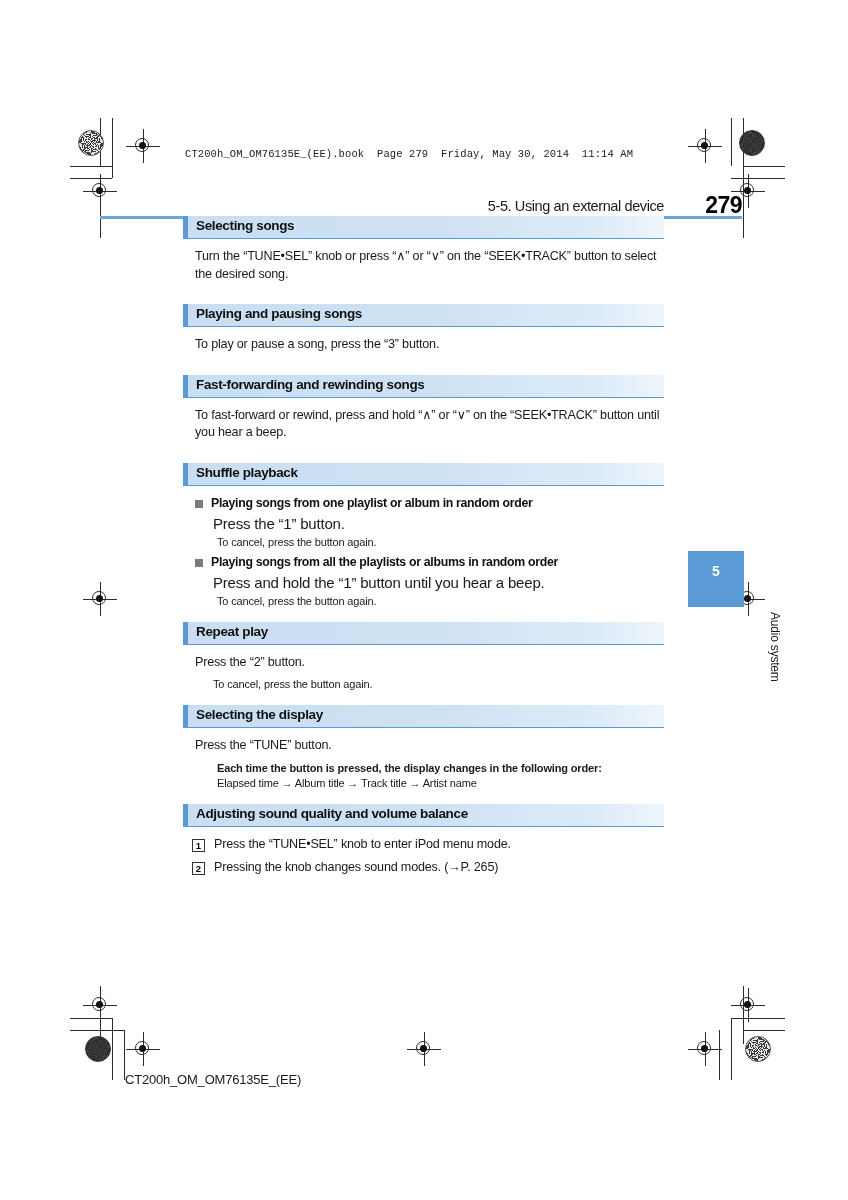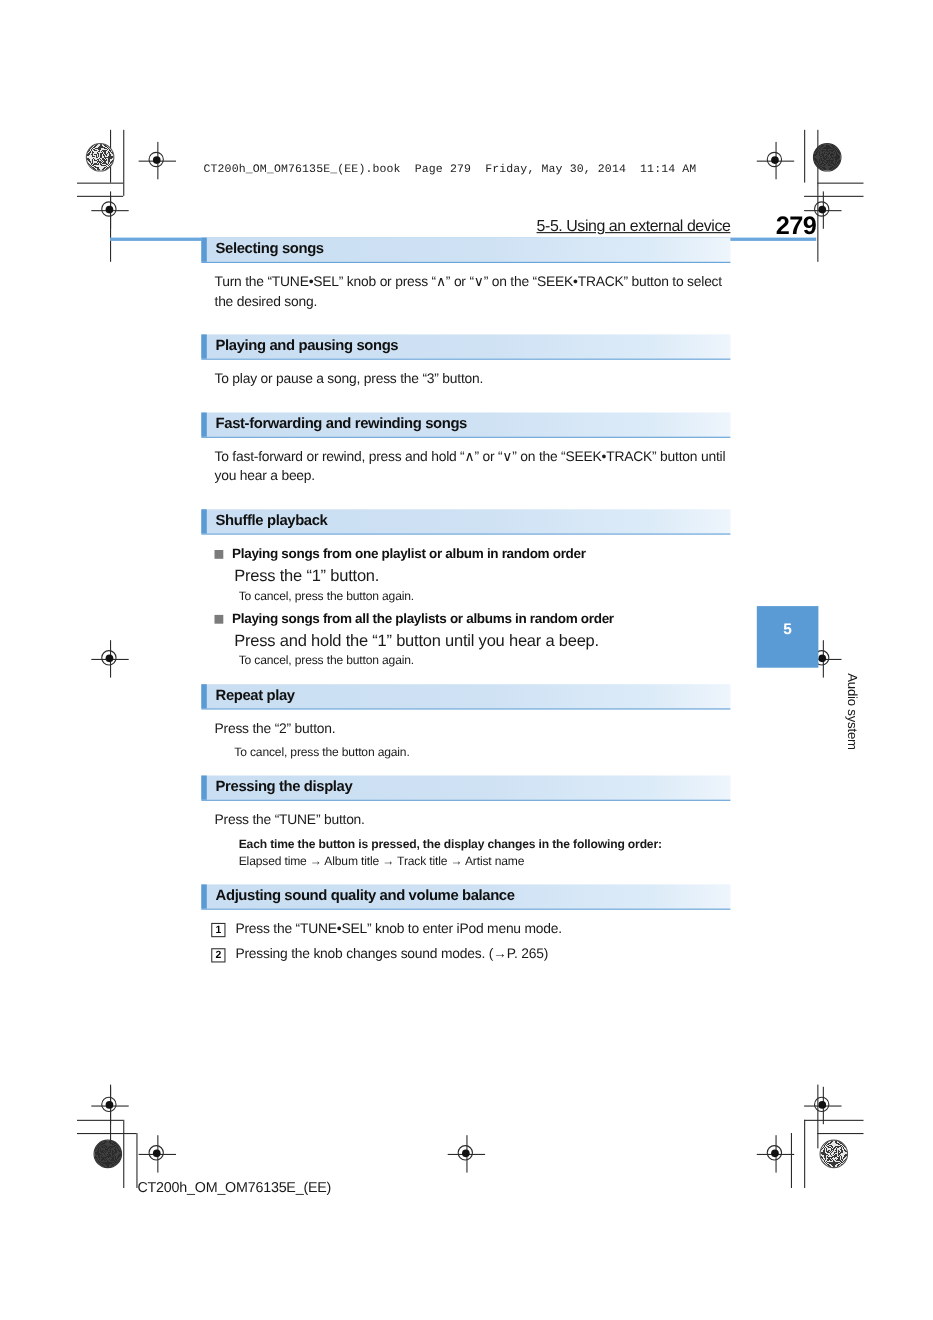--- a/index.html
+++ b/index.html
@@ -101,21 +101,20 @@
     height: 30px;
   }
   .header-title {
     position: absolute;
     right: 78px;
     bottom: 6px;
     font-size: 14.5px;
     letter-spacing: -0.4px;
     color: #1a1a1a;
     white-space: nowrap;
-    text-decoration: underline;
   }
   .header-pageno {
     position: absolute;
     right: 0px;
     bottom: 1px;
     font-size: 23px;
     font-weight: bold;
     letter-spacing: -0.5px;
     color: #000;
   }
@@ -435,21 +434,21 @@
     <div class="sec-head">
       <div class="accent"></div>
       <div class="sec-title">Repeat play</div>
     </div>
     <p class="body-text">Press the “2” button.</p>
     <p class="sub-text deep">To cancel, press the button again.</p>
     <div class="gap-sm"></div>
 
     <div class="sec-head">
       <div class="accent"></div>
-      <div class="sec-title">Pressing the display</div>
+      <div class="sec-title">Selecting the display</div>
     </div>
     <p class="body-text">Press the “TUNE” button.</p>
     <p class="sub-text" style="margin-bottom:0;font-weight:bold;">Each time the button is pressed, the display changes in the following order:</p>
     <p class="sub-text">Elapsed time → Album title → Track title → Artist name</p>
     <div class="gap-sm"></div>
 
     <div class="sec-head">
       <div class="accent"></div>
       <div class="sec-title">Adjusting sound quality and volume balance</div>
     </div>

